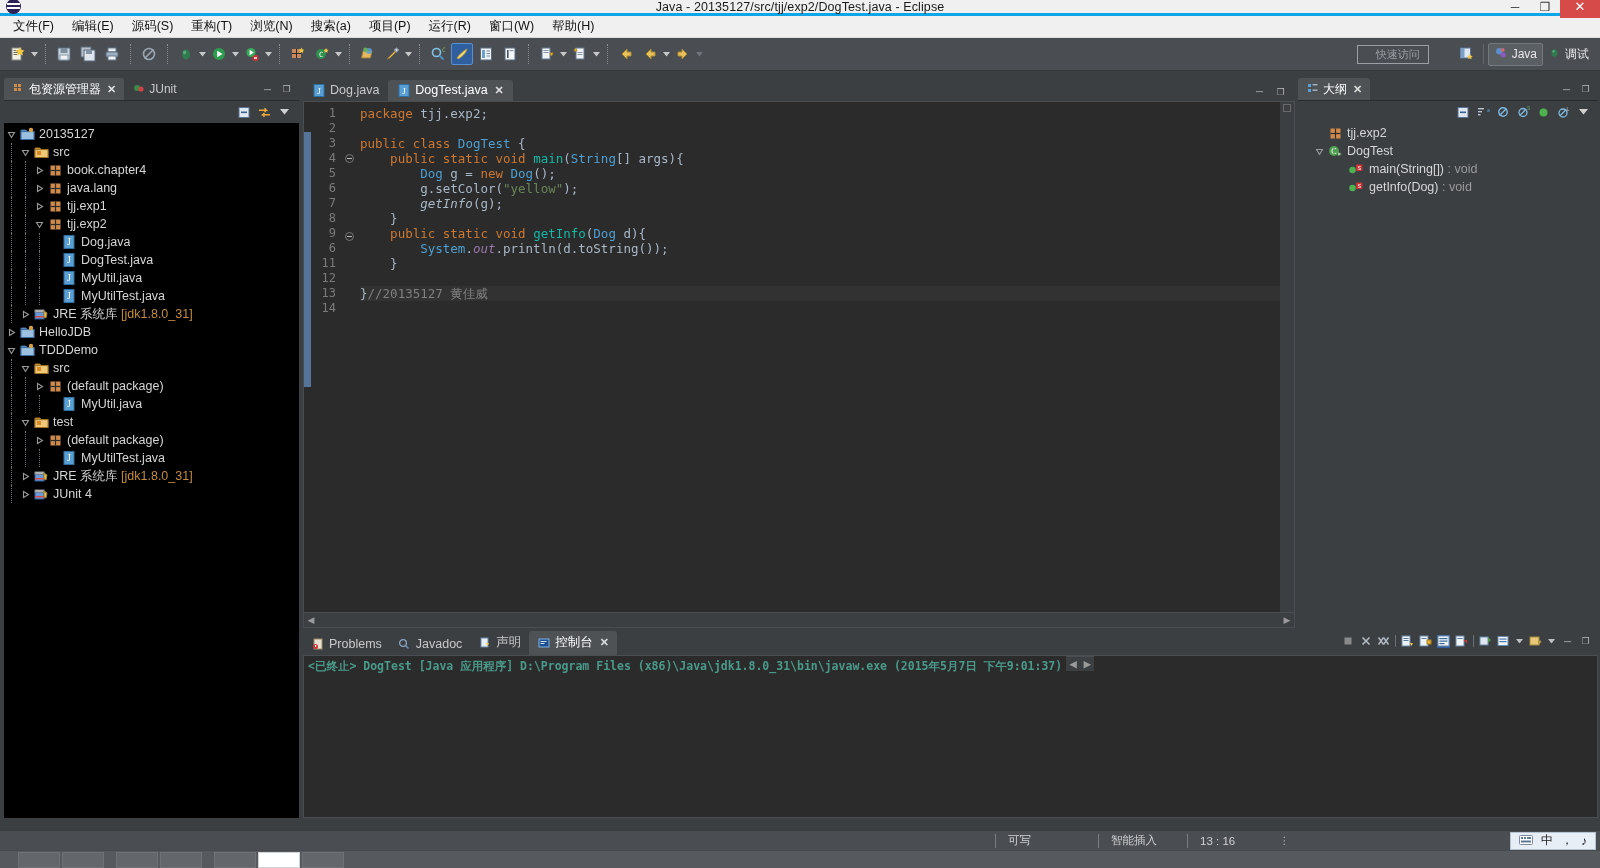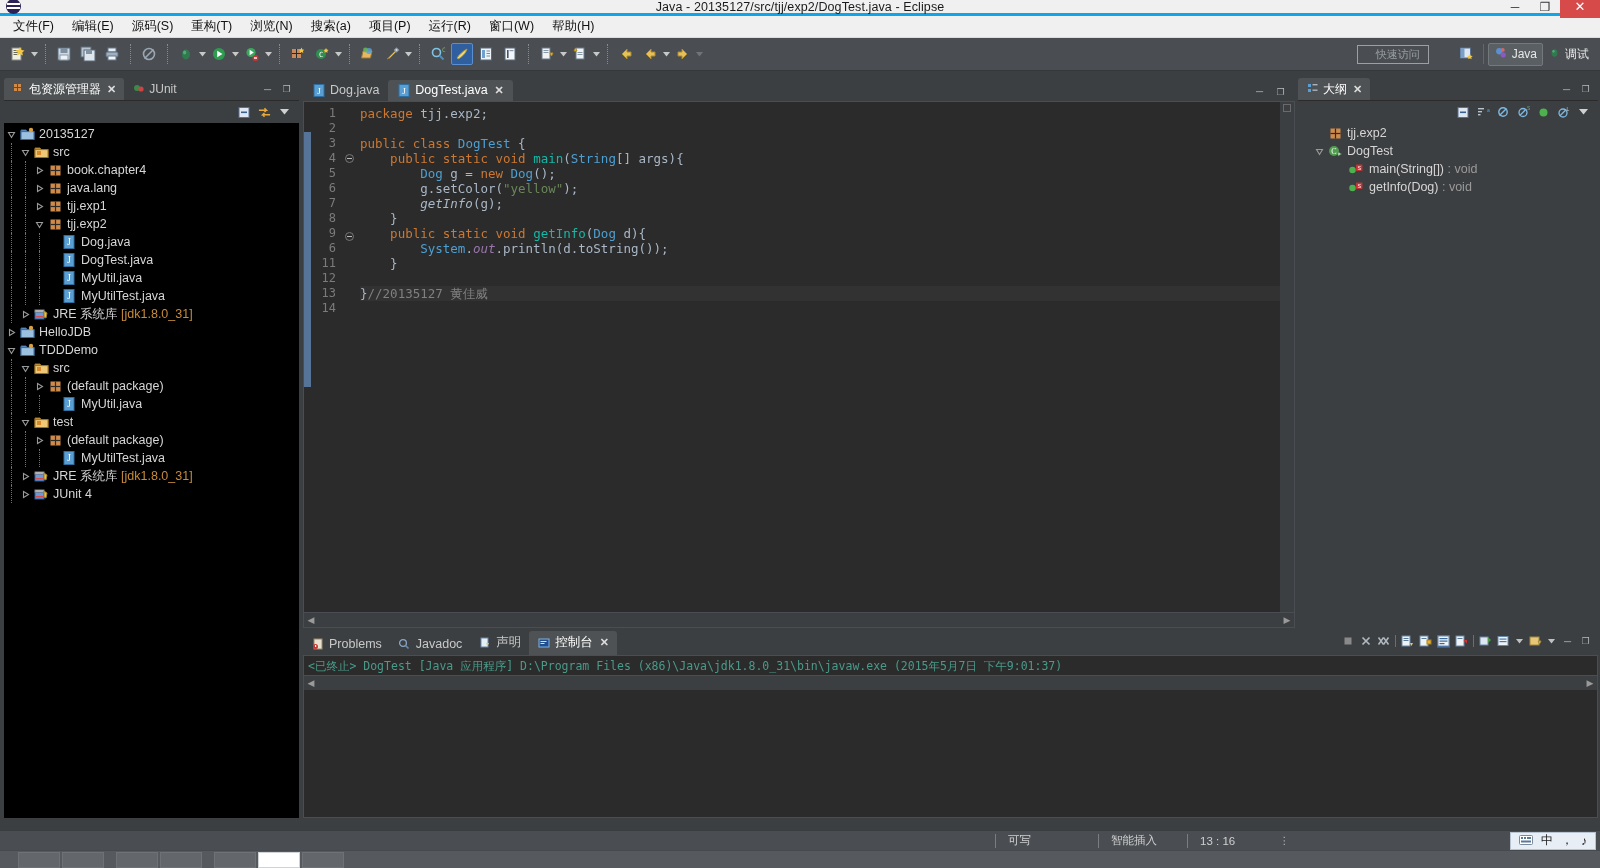--- a/index.html
+++ b/index.html
@@ -176,21 +176,21 @@
   #console-panel { left: 303px; right: 2px; top: 554px; bottom: 12px; }
   .console-tabs { height: 23px; display: flex; align-items: flex-end; background: #3c3f41; }
   .ctab {
     display: flex; align-items: center; gap: 5px; padding: 3px 8px 4px;
     font-size: 12.5px; color: #c9c9c9; white-space: nowrap;
   }
   .ctab.active { background: #4e5254; color: #ffffff; border-radius: 3px 3px 0 0; }
   .ctab-icons { margin-left: auto; display: flex; align-items: center; gap: 5px; padding: 0 6px 3px; }
   .console-body {
     position: absolute; top: 23px; left: 0; right: 0; bottom: 0;
-    background: #2b2b2b; border: 1px solid #4a4e52; display: flex; flex-direction: column;
+    background: #2b2b2b; border: 1px solid #4a4e52; display: flex; flex-direction: row; font-weight: bold;
   }
   .console-status {
     font-family: "DejaVu Sans Mono", monospace; font-size: 11.5px; color: #4a9a8a;
     padding: 3px 4px 1px 4px; white-space: nowrap; overflow: hidden;
   }
   .console-out {
     flex: 1; font-family: "DejaVu Sans Mono", monospace; font-size: 12px;
     color: #d6d6d6; padding: 2px 4px; white-space: pre; overflow: hidden;
   }
 

